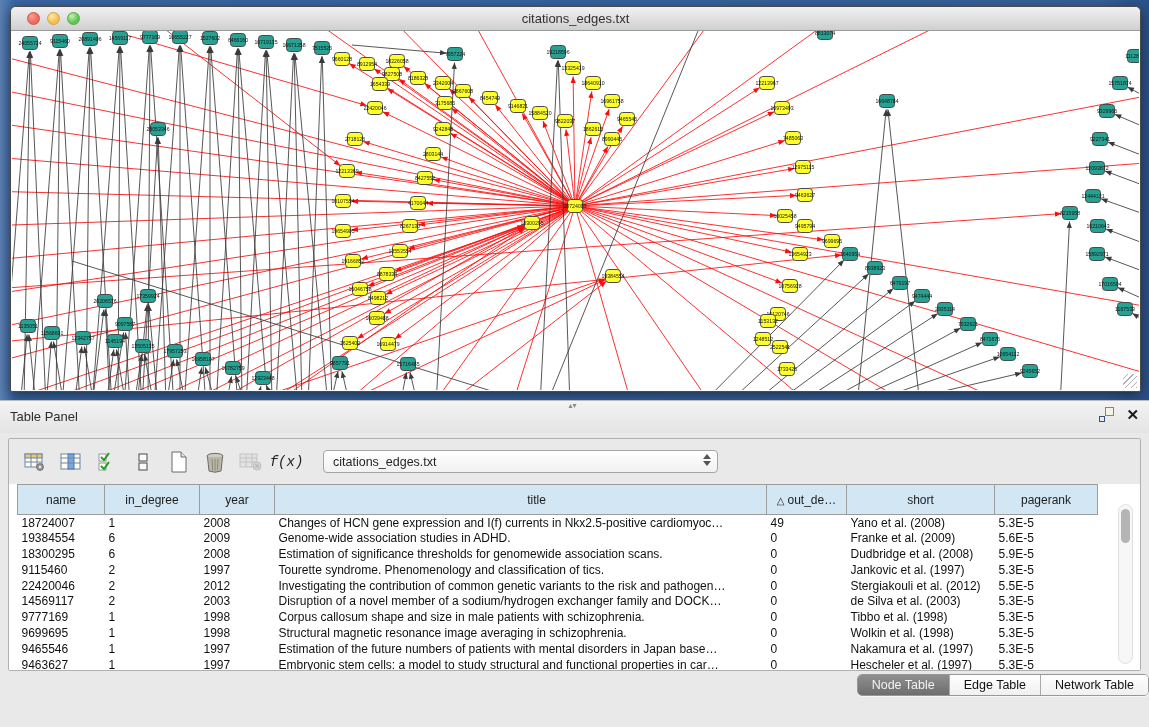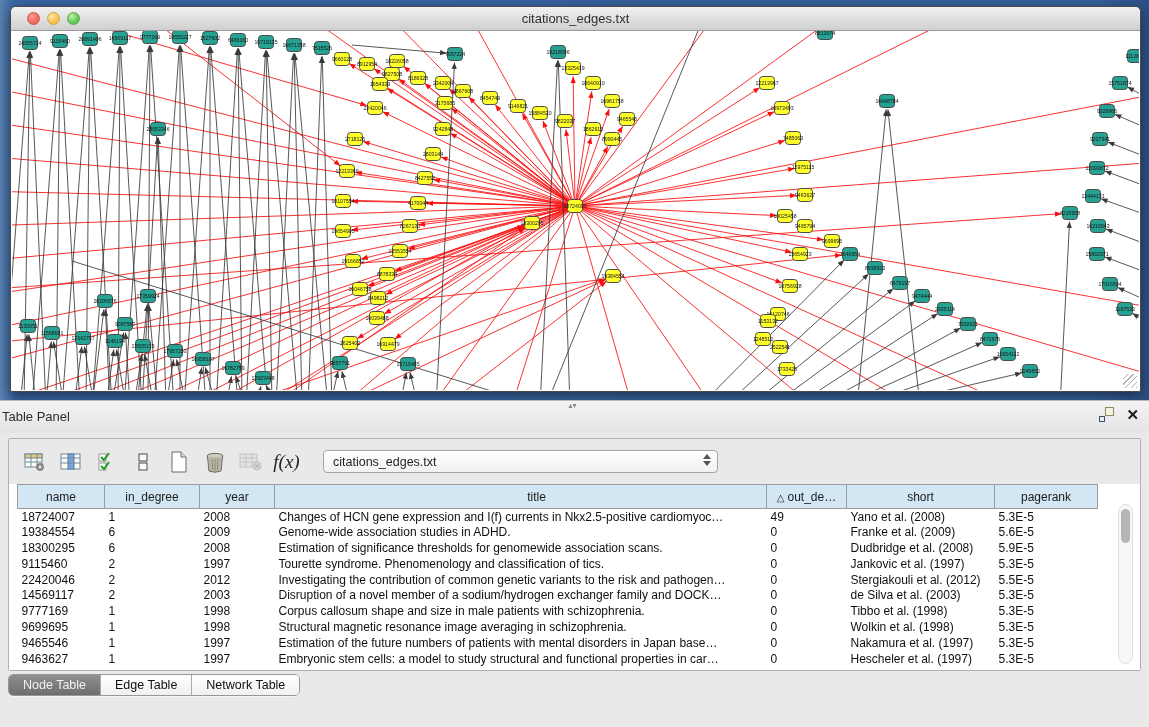--- a/index.html
+++ b/index.html
@@ -25,54 +25,54 @@
   .canvas-wrap { position:absolute; left:1px; right:1px; top:24px; bottom:1px; background:#fff; overflow:hidden; }
   .canvas-wrap svg { display:block; }
   .resize-grip { position:absolute; right:2px; bottom:2px; width:14px; height:14px;
     background:repeating-linear-gradient(135deg,transparent 0 3px,#9a9a9a 3px 4px); opacity:.8; }
 
   
   .table-panel { position:absolute; left:0; top:400px; width:1149px; height:327px;
     background:#e9e9e9; border-top:1px solid #b9b9b9; }
   .panel-header { position:relative; height:32px;
     background:linear-gradient(#f3f3f3,#e4e4e4); }
-  .panel-title { position:absolute; left:2px; top:8px; font-size:13px; color:#2d2d2d; }
+  .panel-title { position:absolute; left:10px; top:8px; font-size:13px; color:#2d2d2d; }
   .panel-handle { position:absolute; left:50%; top:0; margin-left:-6px; font-size:8px; color:#8a8a8a; }
   .panel-btns { position:absolute; right:10px; top:6px; display:flex; gap:12px; align-items:center; }
   .float-icon { position:relative; width:15px; height:15px; }
   .float-icon .sq1 { position:absolute; right:0; top:0; width:9px; height:9px; border:1px solid #8f8a55; background:#f4f2e4; }
   .float-icon .sq2 { position:absolute; left:0; bottom:0; width:6px; height:6px; border:1px solid #37517a; }
   .close-x { font-size:15px; font-weight:bold; color:#1a1a1a; line-height:15px; cursor:default; }
 
   .content-box { position:absolute; left:8px; top:37px; width:1133px; height:233px;
     border:1px solid #b0b0b0; border-radius:2px; background:#fff; }
   .toolbar { position:absolute; left:0; top:0; right:0; height:45px; background:#e9e9e9;
     display:flex; align-items:center; padding-left:12px; gap:9px; }
   .tool-btn { width:27px; height:28px; display:flex; align-items:center; justify-content:center; }
   .tool-btn.disabled { opacity:.45; }
-  .fx-label { font-size:19px; font-style:italic; font-family:Liberation Serif, serif; color:#222; }
+  .fx-label { font-size:14px; font-style:italic; font-family:Liberation Mono, monospace; color:#222; }
   .combo { margin-left:14px; width:395px; height:23px; border:1px solid #a6a6a6; border-radius:4px;
     background:linear-gradient(#ffffff,#f1f1f1); position:relative; display:flex; align-items:center; }
   .combo-text { padding-left:9px; font-size:12.5px; color:#1f1f1f; }
   .combo-arrows { position:absolute; right:6px; top:3px; display:flex; flex-direction:column; gap:2px; }
   .arr-up   { width:0; height:0; border-left:4px solid transparent; border-right:4px solid transparent; border-bottom:5px solid #555; }
   .arr-down { width:0; height:0; border-left:4px solid transparent; border-right:4px solid transparent; border-top:5px solid #555; }
 
   .table-area { position:absolute; left:0; top:45px; right:0; bottom:0; background:#fff; overflow:hidden; }
   table.attr { border-collapse:collapse; table-layout:fixed; margin-left:8px; font-size:12px; }
-  table.attr th { height:24px; background:#d2e6f3; border:1px solid #9c9c9c;
+  table.attr th { height:30px; background:#d2e6f3; border:1px solid #9c9c9c;
     font-weight:normal; color:#1c1c1c; text-align:center; overflow:hidden; white-space:nowrap; }
   table.attr td { height:15.8px; padding:0 0 0 4px; color:#101010; overflow:hidden;
     white-space:nowrap; text-overflow:clip; border:none; }
   .sort-tri { font-size:10px; margin-right:3px; }
   .vscroll { position:absolute; right:7px; top:20px; width:15px; height:160px;
     background:#f7f7f7; border:1px solid #e0e0e0; border-radius:8px; }
   .vthumb { position:absolute; left:2px; top:4px; width:9px; height:34px; background:#b5b5b5; border-radius:5px; }
 
-  .tabs-row { position:absolute; left:8px; right:0; top:273px; height:24px; text-align:left; }
+  .tabs-row { position:absolute; left:16px; right:0; top:273px; height:24px; text-align:right; }
   .seg { display:inline-flex; height:22px; border:1px solid #979797; border-radius:5px; overflow:hidden;
     background:#fff; box-shadow:0 1px 0 rgba(255,255,255,.6); }
   .seg-btn { padding:0 14px; font-size:12.5px; line-height:21px; color:#111;
     background:linear-gradient(#ffffff,#f0f0f0); border-left:1px solid #aaa; cursor:default; }
   .seg-btn:first-child { border-left:none; }
   .seg-btn.active { background:linear-gradient(#8f8f8f,#6e6e6e); color:#f3f3f3; }
 
   .status-bar { position:absolute; left:0; right:0; bottom:0; height:27px;
     background:linear-gradient(#ececec,#d9d9d9); border-top:1px solid #b5b5b5; }
   .mem-wrap { position:absolute; right:12px; top:5px; display:flex; align-items:center; gap:6px; }

